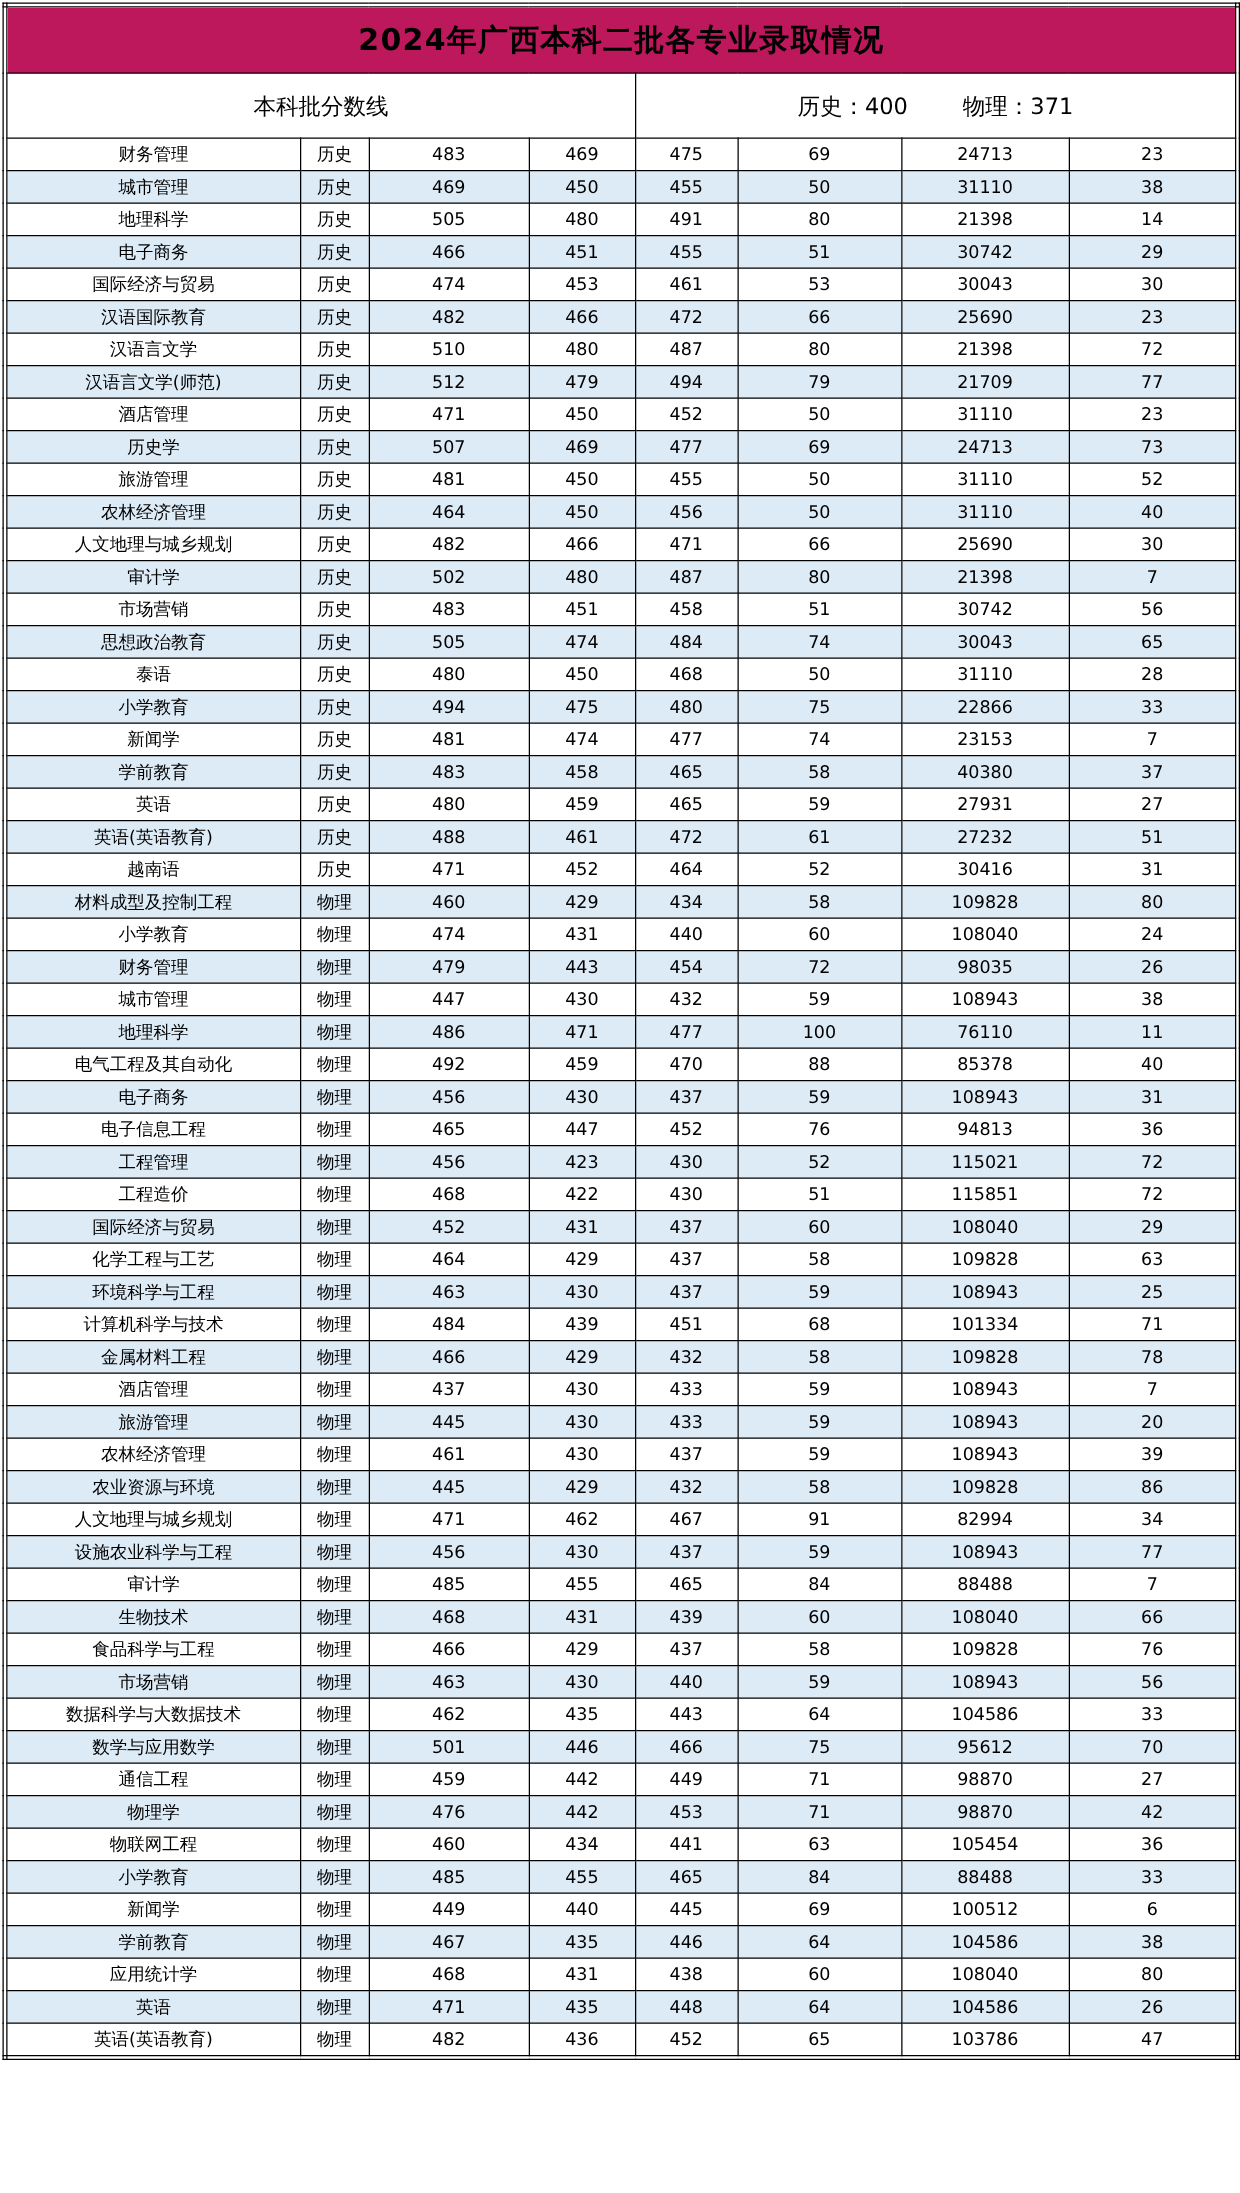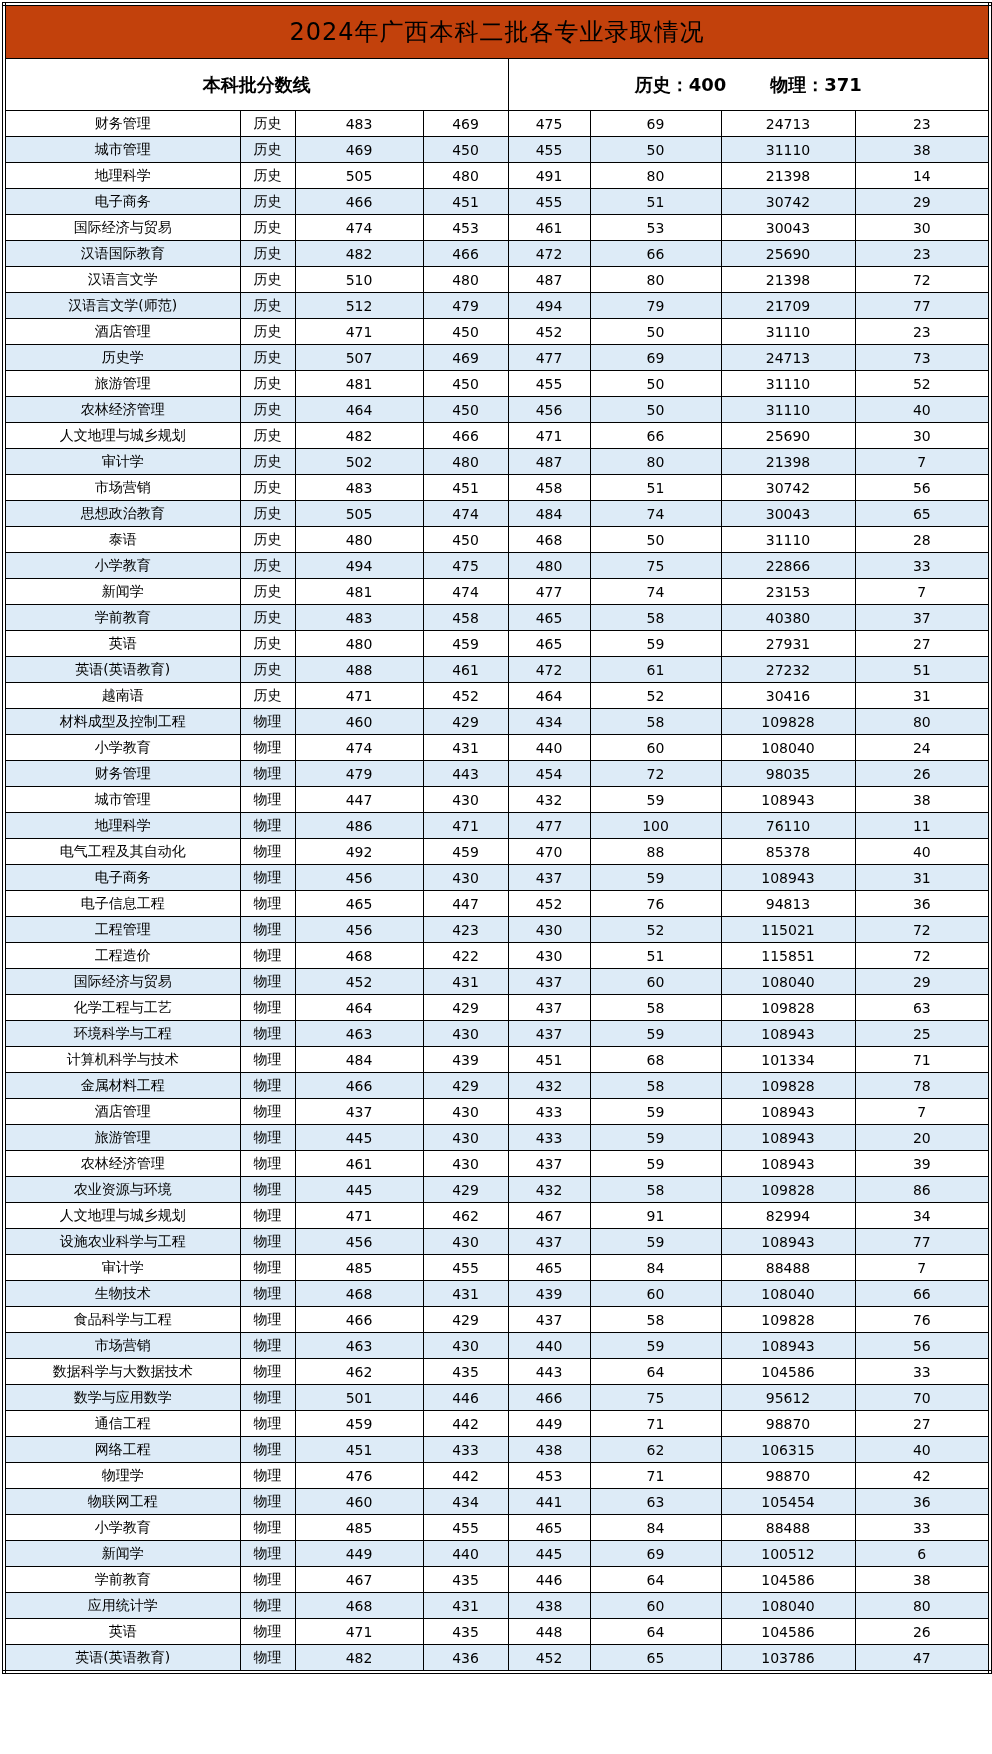--- a/index.html
+++ b/index.html
@@ -3,22 +3,22 @@
 <meta charset="utf-8">
 <style>
   html, body { margin: 0; padding: 0; background: #ffffff; }
   body { width: 992px; height: 1754px; position: relative; overflow: hidden;
          font-family: "DejaVu Sans", "Liberation Sans", sans-serif; color: #000; }
   .sheet { position: absolute; left: 2px; top: 2px; width: 986px; }
   table { border-collapse: collapse; width: 986px; table-layout: fixed;
           border: 4px double #000; }
   td, th { border: 1px solid #000; padding: 0; text-align: center; vertical-align: middle;
            white-space: nowrap; overflow: hidden; }
-  .title-row td { height: 52px; background: #c2410c; font-size: 24px; font-weight: normal; letter-spacing: 1px; }
-  .line-row td { height: 51px; background: #ffffff; font-size: 18px; font-weight: bold; }
+  .title-row td { height: 52px; background: #be185d; font-size: 24px; font-weight: bold; letter-spacing: 1px; }
+  .line-row td { height: 51px; background: #ffffff; font-size: 18px; font-weight: normal; }
   .line-row .gap { display: inline-block; width: 44px; }
   .head-row th { height: 25px; background: #DDEBF7; font-size: 18px; font-weight: bold; }
   tbody tr.data td { height: 25px; font-size: 14px; }
   tbody tr.data:nth-child(even) td { background: #DDEBF7; }
   tbody tr.data:nth-child(odd) td { background: #ffffff; }
 </style>
 </head>
 <body>
 
 <div class="sheet">
@@ -549,30 +549,20 @@
           <td>通信工程</td>
           <td>物理</td>
           <td>459</td>
           <td>442</td>
           <td>449</td>
           <td>71</td>
           <td>98870</td>
           <td>27</td>
         </tr>
         <tr class="data">
-          <td>网络工程</td>
-          <td>物理</td>
-          <td>451</td>
-          <td>433</td>
-          <td>438</td>
-          <td>62</td>
-          <td>106315</td>
-          <td>40</td>
-        </tr>
-        <tr class="data">
           <td>物理学</td>
           <td>物理</td>
           <td>476</td>
           <td>442</td>
           <td>453</td>
           <td>71</td>
           <td>98870</td>
           <td>42</td>
         </tr>
         <tr class="data">

